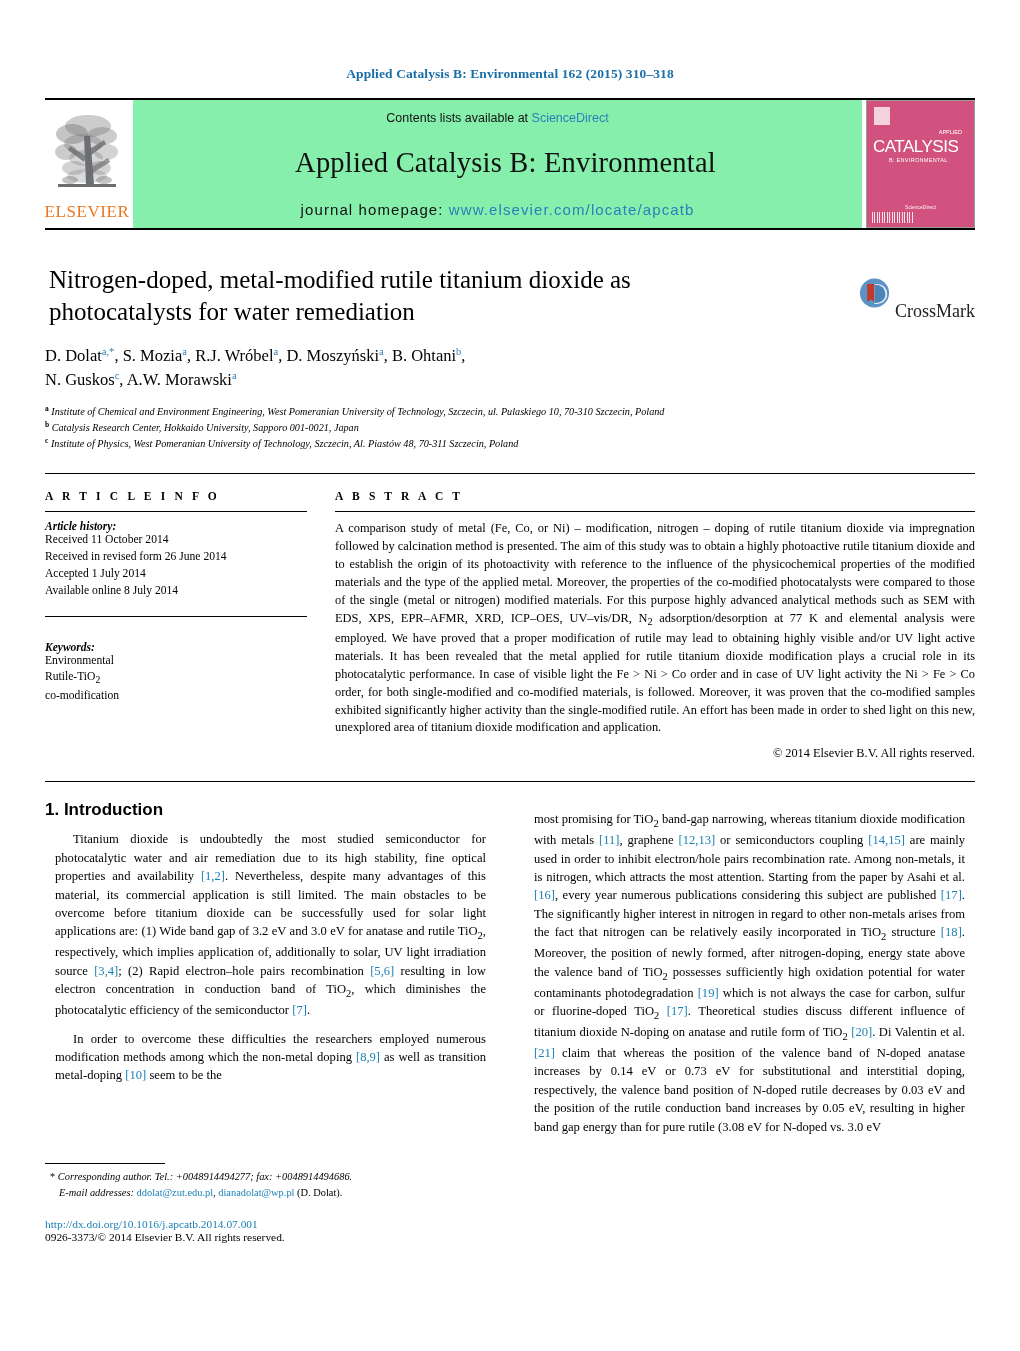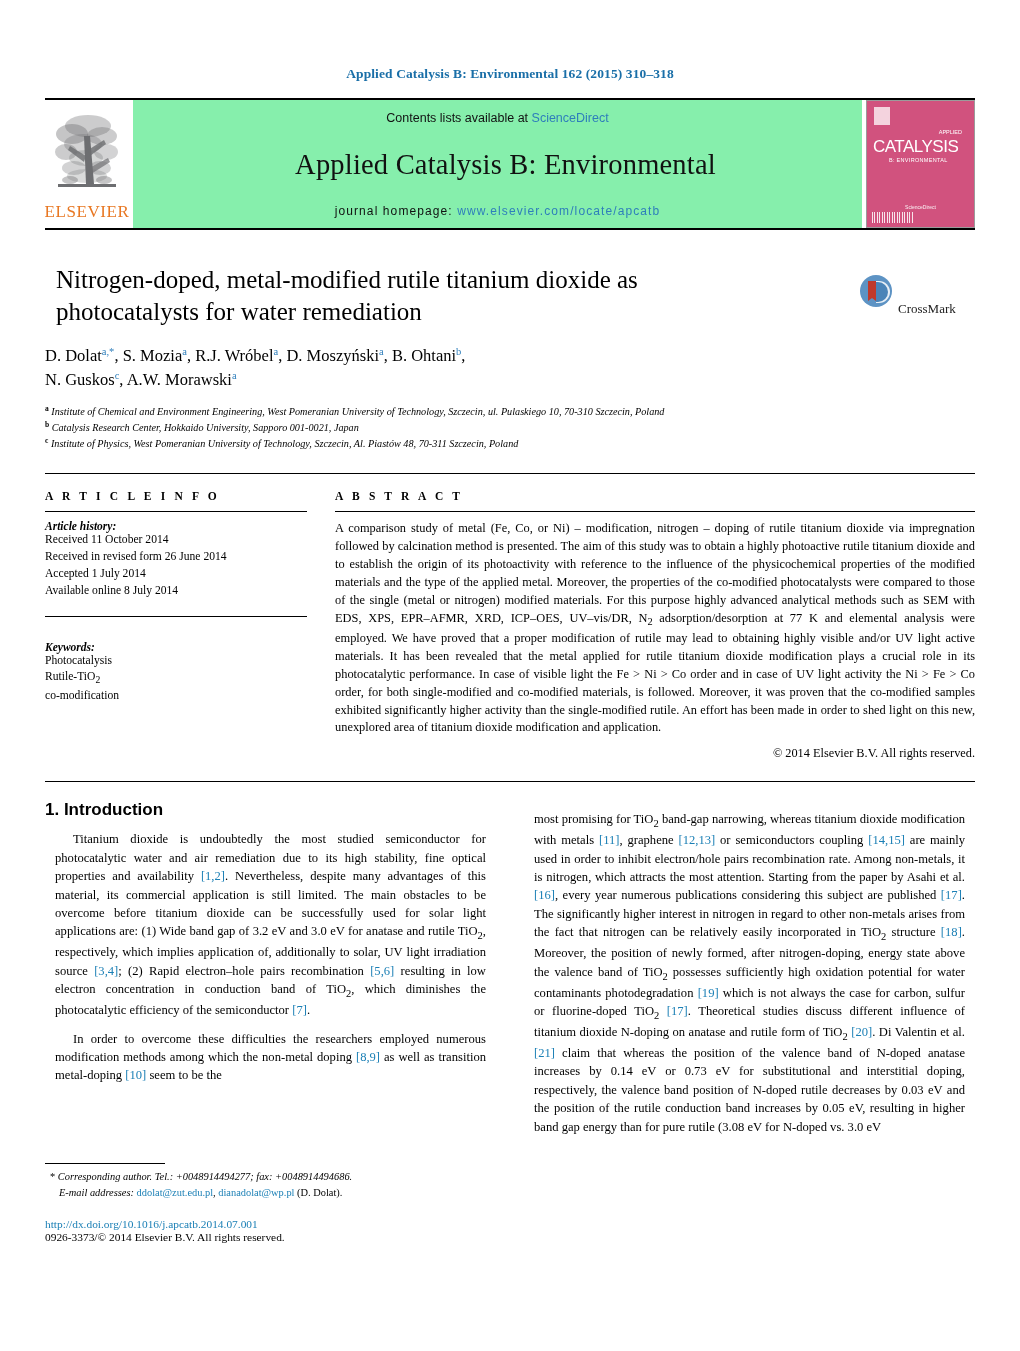--- a/index.html
+++ b/index.html
@@ -81,21 +81,21 @@
   }
   .journal-name {
     font-family: "Liberation Serif", serif;
     font-size: 28.5px;
     color: #111;
     letter-spacing: .2px;
     padding-left: 16px;
   }
   .homepage-line {
     font-family: "Liberation Sans", sans-serif;
-    font-size: 12px;
+    font-size: 15px;
     letter-spacing: 1.1px;
     color: #111;
   }
   .homepage-line .url { color: #2e7ebb; }
   .cover-thumb {
     flex: 0 0 107px;
     width: 107px;
     border: 1px solid #9b9b9b;
     background: #d0517d;
     position: relative;
@@ -162,36 +162,36 @@
   
   .title-block {
     margin: 34px 45px 0 45px;
     position: relative;
   }
   h1.article-title {
     font-family: "Liberation Serif", serif;
     font-size: 25px;
     font-weight: normal;
     line-height: 1.28;
-    margin: 11px;
+    margin: 4px;
     max-width: 700px;
     color: #000;
   }
   .crossmark {
     position: absolute;
     right: 0;
     top: 0;
     width: 116px;
     display: flex;
     align-items: center;
     gap: 5px;
   }
   .crossmark-label {
     font-family: "Liberation Serif", serif;
-    font-size: 13px;
+    font-size: 18px;
     color: #222;
     margin-top: 37px;
   }
   .authors {
     margin-top: 15px;
     font-family: "Liberation Serif", serif;
     font-size: 16.5px;
     line-height: 1.45;
     color: #000;
   }
@@ -405,21 +405,21 @@
       <div class="info-head">Article history:</div>
       <div class="info-list">
         <div>Received 11 October 2014</div>
         <div>Received in revised form 26 June 2014</div>
         <div>Accepted 1 July 2014</div>
         <div>Available online 8 July 2014</div>
       </div>
       <div class="info-gap">
         <div class="info-head">Keywords:</div>
         <div class="info-list">
-          <div>Photocatalysis</div>
+          <div>Environmental</div>
           <div>Rutile-TiO<sub>2</sub></div>
           <div>co-modification</div>
         </div>
       </div>
     </div>
 
     <div class="col-abstract">
       <div class="sec-label">A B S T R A C T</div>
       <div class="hr-thin"></div>
       <div class="abstract-text">

